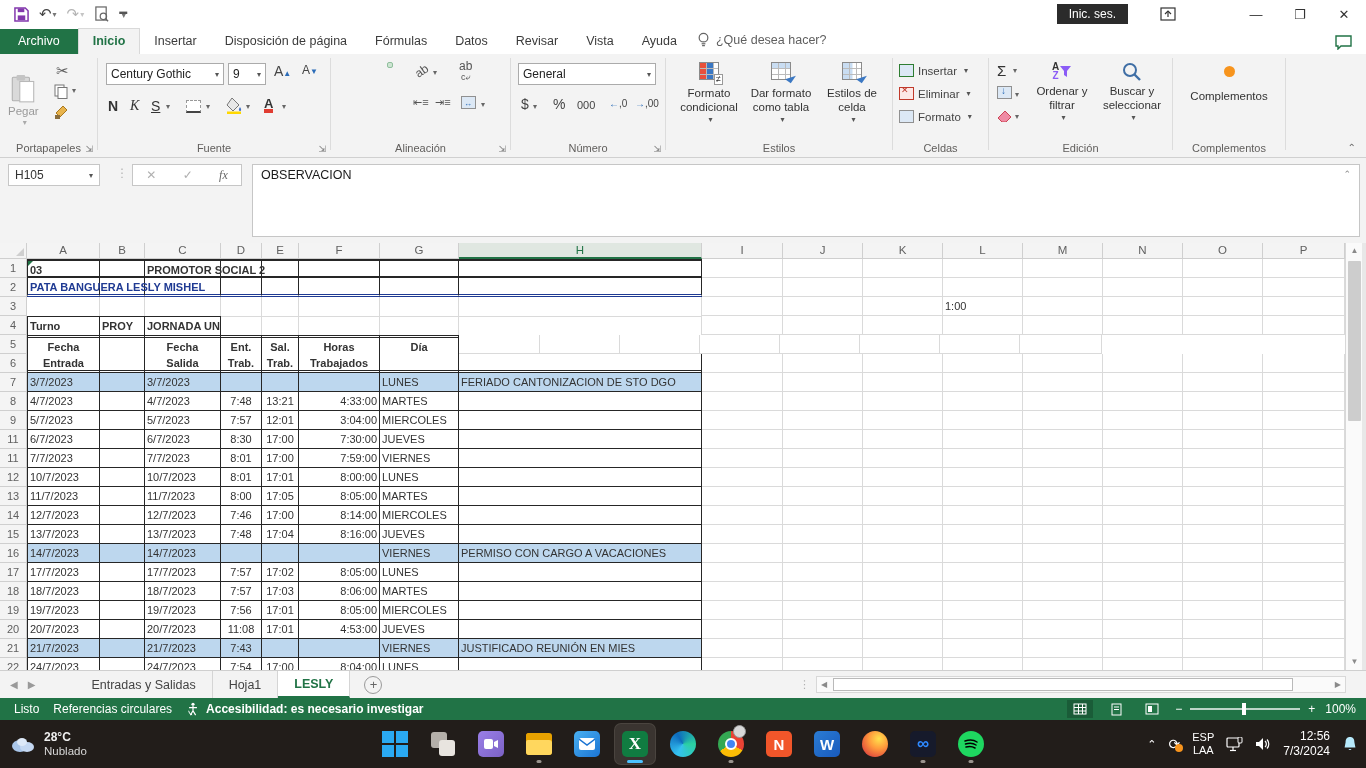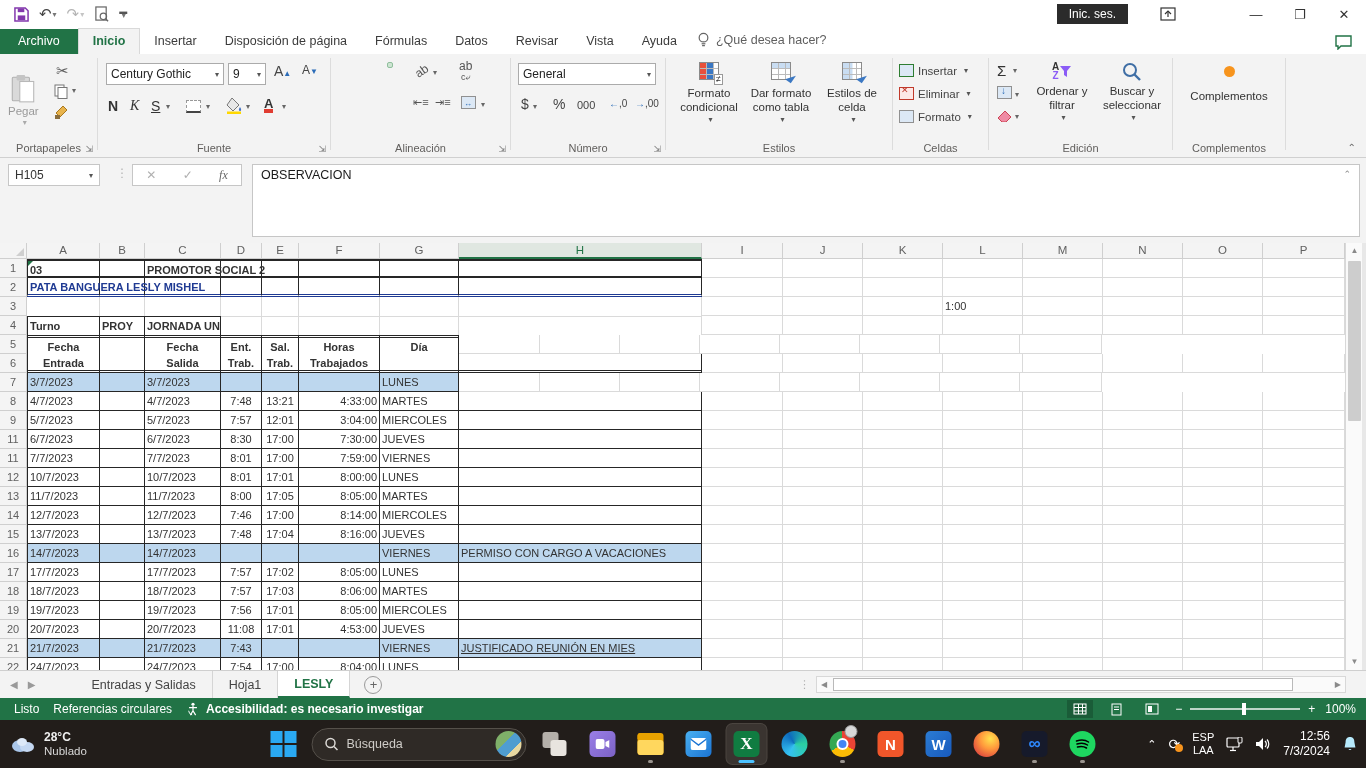--- a/index.html
+++ b/index.html
@@ -535,20 +535,21 @@
       </div>
       <div class="row">
         <div class="rh">7</div>
         <div class="c bk bb1 bl hl" style="width: 73px;">3/7/2023</div>
         <div class="c bk bb1 hl" style="width: 45px;"></div>
         <div class="c bk bb1 hl" style="width: 76px;">3/7/2023</div>
         <div class="c bk bb1 hl ctr" style="width: 41px;"></div>
         <div class="c bk bb1 hl ctr" style="width: 37px;"></div>
         <div class="c bk bb1 hl rt" style="width: 81px;"></div>
         <div class="c bk bb1 hl" style="width: 79px;">LUNES</div>
+        <div class="c bk bb1 hl" style="width: 243px;">FERIADO CANTONIZACION DE STO DGO</div>
         <div class="c g" style="width: 81px;"></div>
         <div class="c g" style="width: 80px;"></div>
         <div class="c g" style="width: 80px;"></div>
         <div class="c g" style="width: 80px;"></div>
         <div class="c g" style="width: 80px;"></div>
         <div class="c g" style="width: 80px;"></div>
         <div class="c g" style="width: 80px;"></div>
         <div class="c g" style="width: 82px;"></div>
       </div>
       <div class="row">
@@ -800,21 +801,21 @@
       </div>
       <div class="row">
         <div class="rh">21</div>
         <div class="c bk bb1 bl hl" style="width: 73px;">21/7/2023</div>
         <div class="c bk bb1 hl" style="width: 45px;"></div>
         <div class="c bk bb1 hl" style="width: 76px;">21/7/2023</div>
         <div class="c bk bb1 hl ctr" style="width: 41px;">7:43</div>
         <div class="c bk bb1 hl ctr" style="width: 37px;"></div>
         <div class="c bk bb1 hl rt" style="width: 81px;"></div>
         <div class="c bk bb1 hl" style="width: 79px;">VIERNES</div>
-        <div class="c bk bb1 hl" style="width: 243px; text-decoration: underline;">JUSTIFICADO REUNIÓN EN MIES</div>
+        <div class="c bk bb1 hl" style="width: 243px;">JUSTIFICADO REUNIÓN EN MIES</div>
         <div class="c g" style="width: 81px;"></div>
         <div class="c g" style="width: 80px;"></div>
         <div class="c g" style="width: 80px;"></div>
         <div class="c g" style="width: 80px;"></div>
         <div class="c g" style="width: 80px;"></div>
         <div class="c g" style="width: 80px;"></div>
         <div class="c g" style="width: 80px;"></div>
         <div class="c g" style="width: 82px;"></div>
       </div>
       <div class="row">
@@ -919,28 +920,20 @@
   </div>
   <div id="tb-center">
     <div class="tile">
       <span style="display:grid;grid-template-columns:12px 12px;grid-gap:2px">
           <span style="width:12px;height:12px;background:#2aa9f2"></span>
           <span style="width:12px;height:12px;background:#2aa9f2"></span>
           <span style="width:12px;height:12px;background:#2aa9f2"></span>
           <span style="width:12px;height:12px;background:#2aa9f2"></span>
         </span>
     </div>
-    <div id="searchpill">
-      <svg width="14" height="14" viewBox="0 0 14 14">
-          <circle cx="6" cy="6" r="4.5" fill="none" stroke="#dcd9d5" stroke-width="1.5"></circle>
-          <line x1="9.5" y1="9.5" x2="13" y2="13" stroke="#dcd9d5" stroke-width="1.5"></line>
-        </svg>
-      <span class="stext">Búsqueda</span>
-      <span id="spimg"></span>
-    </div>
     <div id="appicons" style="display:flex;align-items:center;gap:8px">
         <div class="tile">
           <span style="position:relative;width:24px;height:24px;display:block">
             <span style="position:absolute;left:0;top:0;width:16px;height:16px;background:#b5b0aa;border-radius:3px"></span>
             <span style="position:absolute;right:0;bottom:0;width:16px;height:16px;background:#e8e4df;border-radius:3px"></span>
           </span>
         </div>
         <div class="tile">
           <span class="appic" style="background:linear-gradient(135deg,#9a7fe8,#7b61c4)">
             <svg width="14" height="12" viewBox="0 0 14 12">

